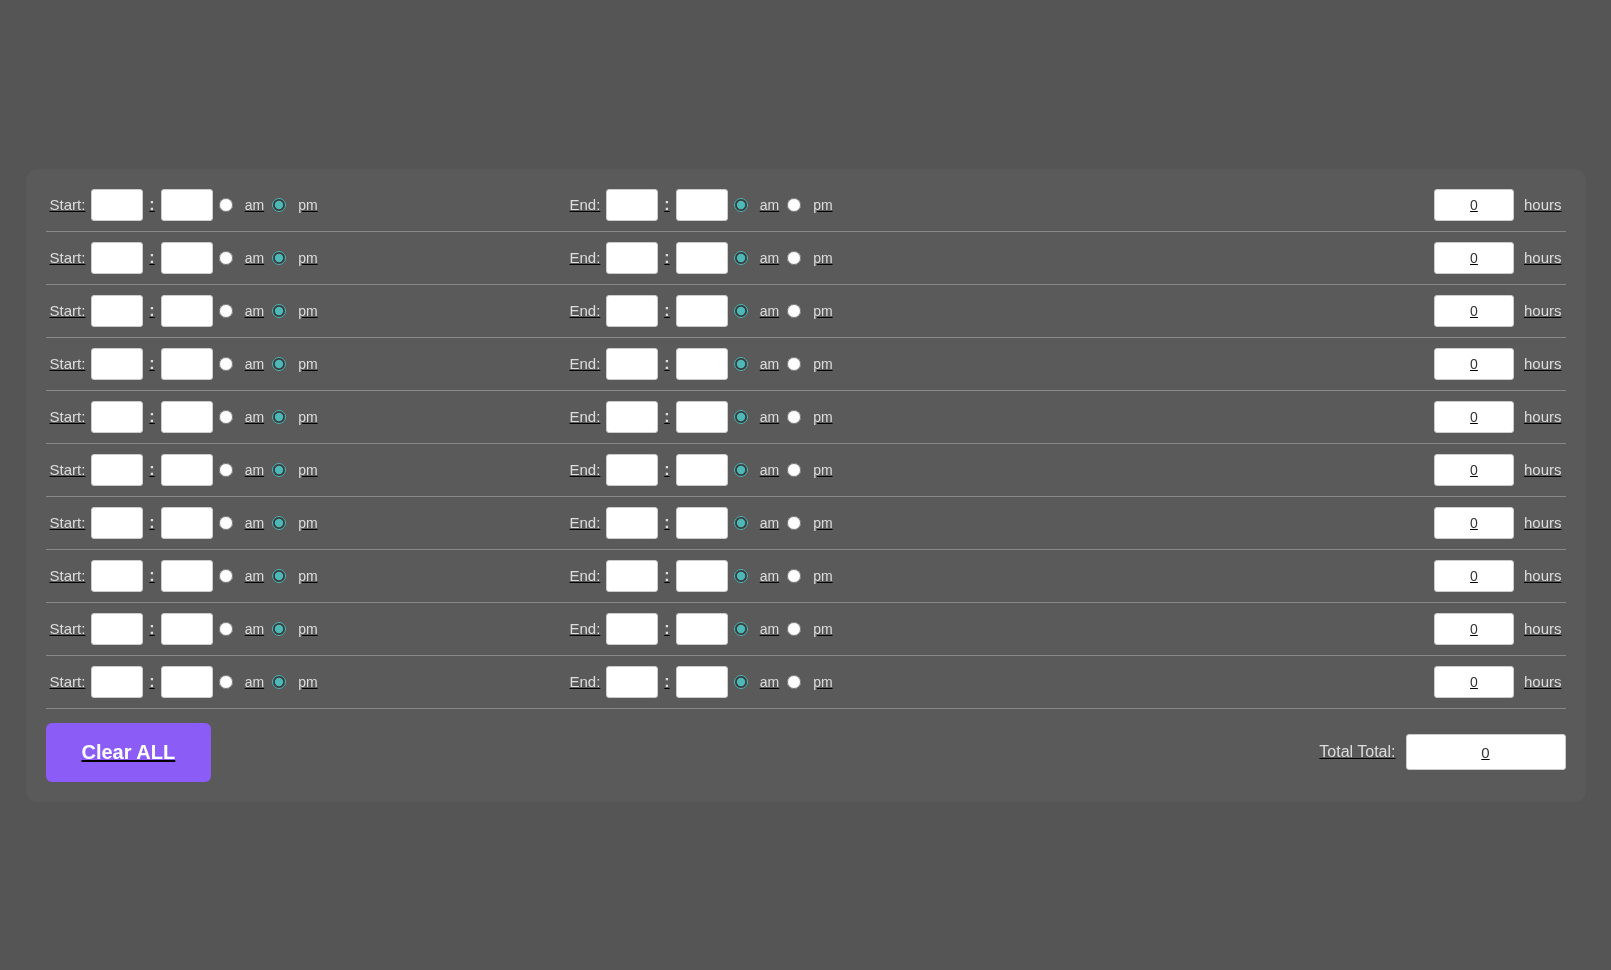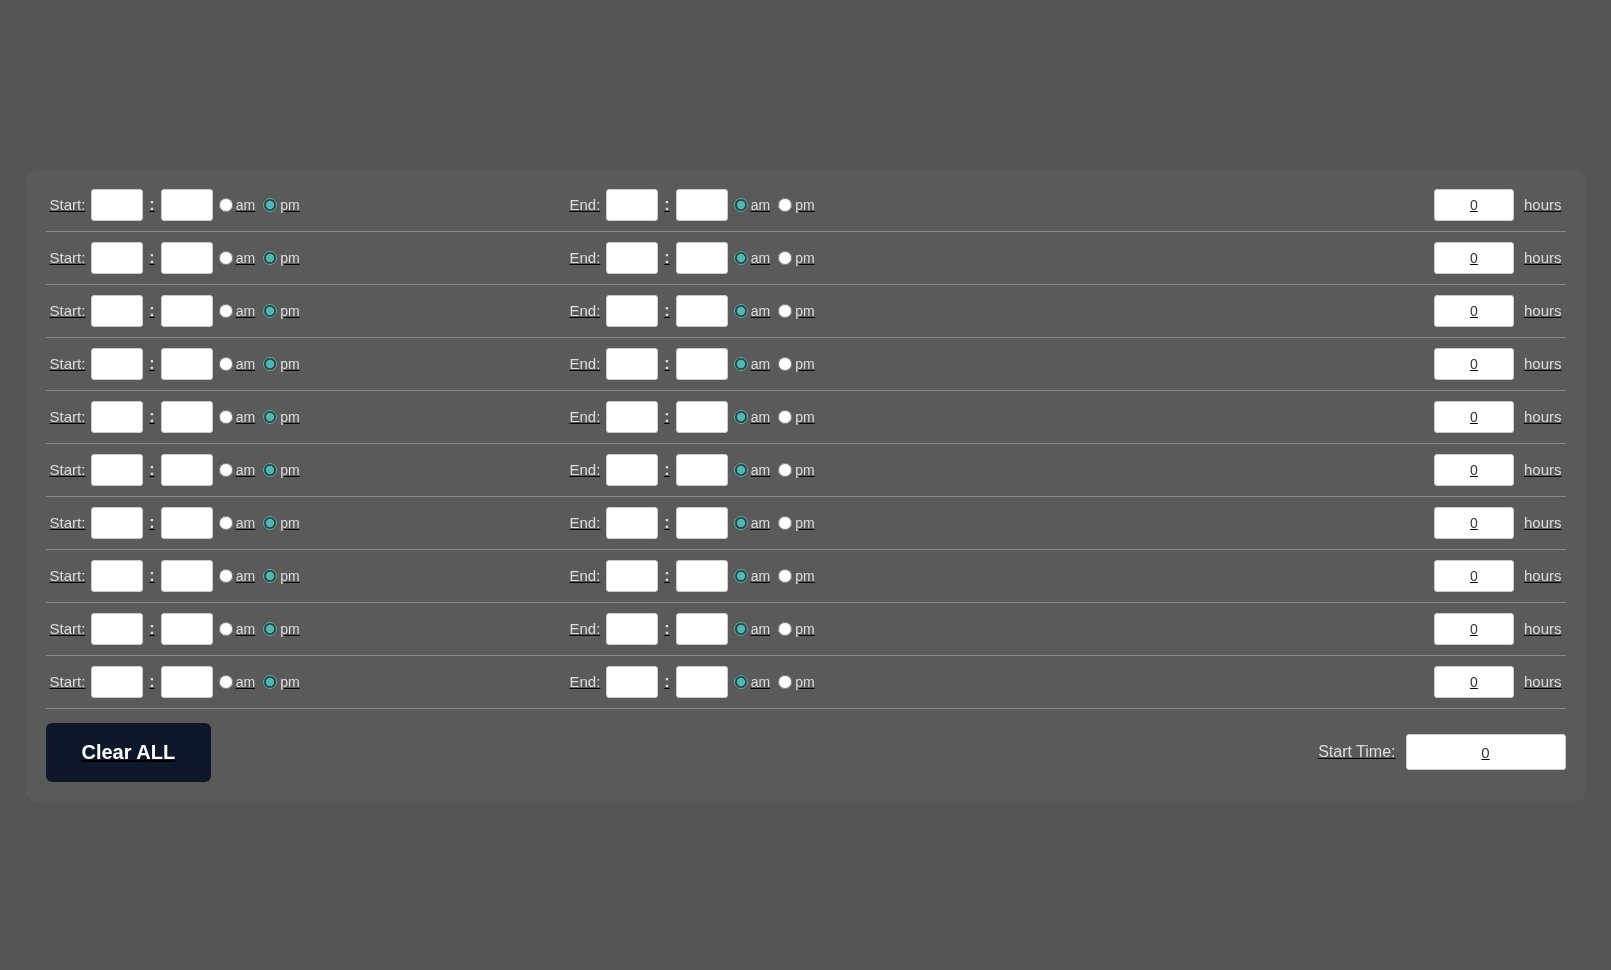--- a/index.html
+++ b/index.html
@@ -68,21 +68,21 @@
       font-weight: bold;
     }
     .radio-group {
       display: flex;
       align-items: center;
       gap: 8px;
     }
     .radio-label {
       display: flex;
       align-items: center;
-      gap: 3px;
+      gap: 12px;
       color: #ddd;
       font-size: 14px;
       cursor: pointer;
     }
     .radio-label input[type="radio"] {
       accent-color: #4db8b8;
       width: 14px;
       height: 14px;
       cursor: pointer;
     }
@@ -101,21 +101,21 @@
       color: #ddd;
       font-size: 15px;
     }
     .footer {
       display: flex;
       align-items: center;
       justify-content: space-between;
       padding-top: 14px;
     }
     .clear-btn {
-      background: #0f172a;
+      background: #8b5cf6;
       color: #fff;
       border: none;
       border-radius: 6px;
       padding: 18px 36px;
       font-size: 20px;
       font-weight: bold;
       cursor: pointer;
     }
     .total-time-section {
       display: flex;
@@ -527,17 +527,17 @@
     </div>
     <div class="hours-section">
       <input type="text" class="hours-input" value="0" style="">
       <span class="hours-label">hours</span>
     </div>
   </div>
     </div>
   <div class="footer">
     <button class="clear-btn" id="clear-btn">Clear ALL</button>
     <div class="total-time-section">
-      <span class="total-label" id="total-label">Start Time:</span>
+      <span class="total-label" id="total-label">Total Total:</span>
       <input type="text" class="total-input" id="total-input" value="0" style="">
     </div>
   </div>
 </div>
 
 </body></html>

